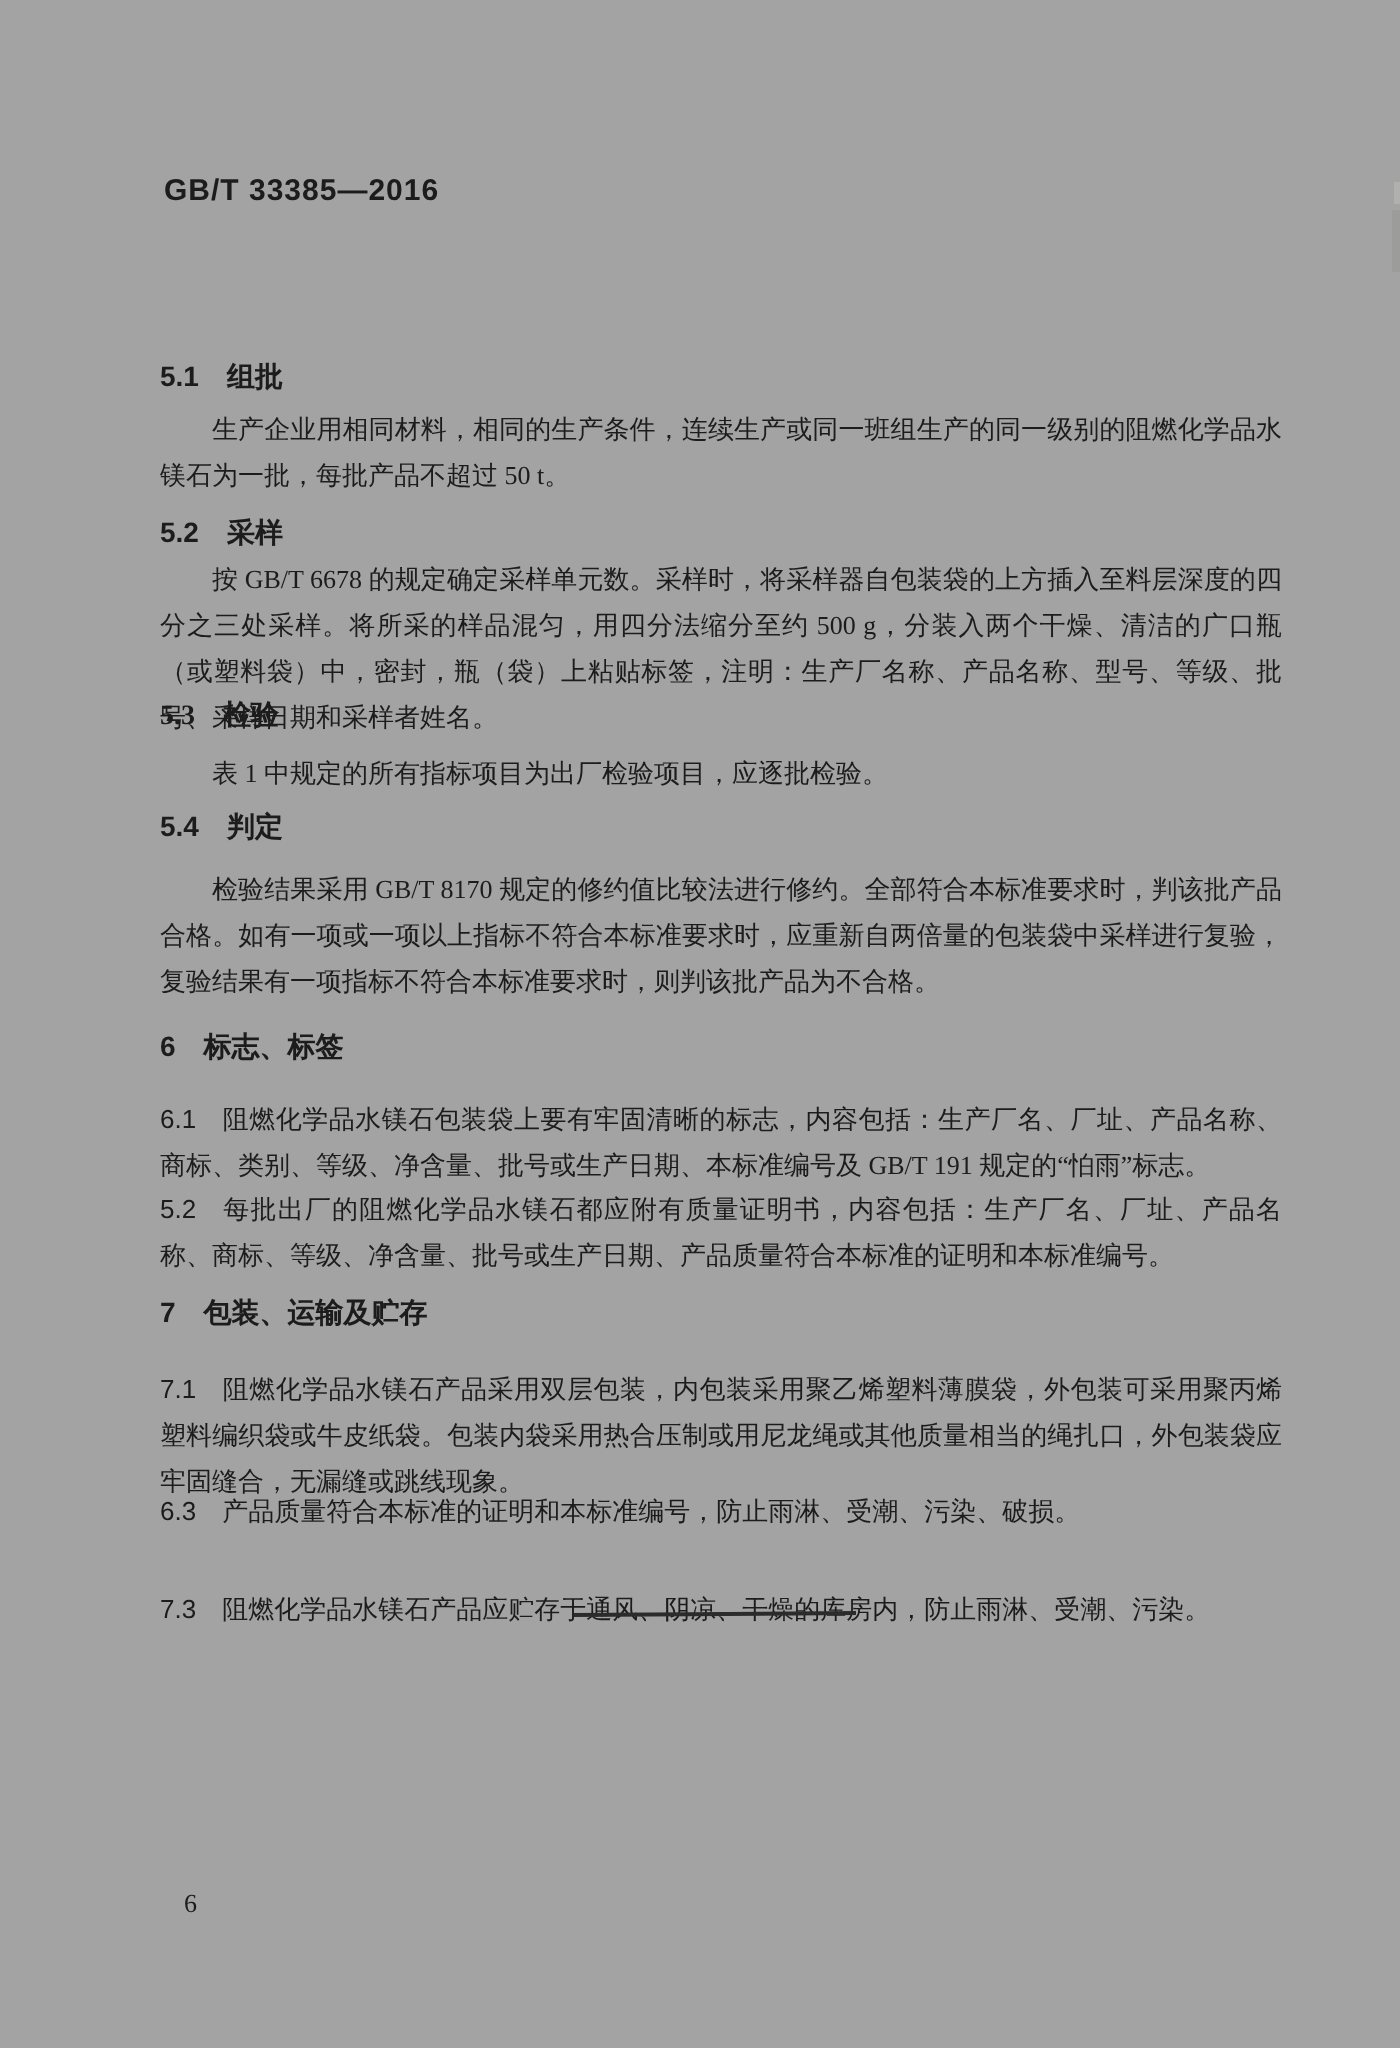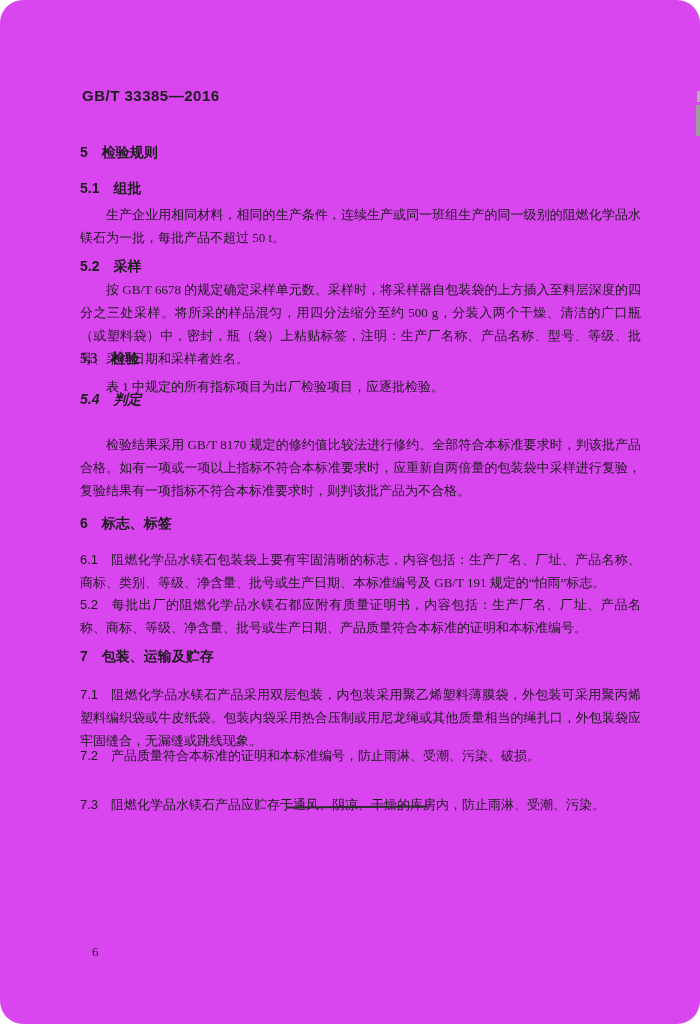--- a/index.html
+++ b/index.html
@@ -1,24 +1,23 @@
 <!DOCTYPE html>
 <html lang="zh"><head>
 <meta charset="utf-8">
 <style>
   html,body{margin:0;padding:0;}
   body{background:#ffffff;}
   .page{
     position:relative;
     width:700px;height:1024px;
-    background:#d946ef;
+    background:#a3a3a3;
     overflow:hidden;
     color:#1c1c1c;
     font-family:"Liberation Serif", serif;
-    border-radius:23px;
   }
   .abs{position:absolute;left:80px;width:561px;}
   .docnum{
     left:82px;top:84px;
     font-family:"Liberation Sans", sans-serif;
     font-weight:700;font-size:15px;line-height:23px;
     letter-spacing:0.5px;
   }
   .heading{
     font-family:"Liberation Sans", sans-serif;
@@ -37,21 +36,21 @@
     font-weight:400;
     margin-right:13px;
   }
   .pos-h5{top:141px;}
   .pos-h51{top:177px;}
   .pos-p51{top:203px;}
   .pos-h52{top:255px;}
   .pos-p52{top:278px;}
   .pos-h53{top:347px;font-family:Liberation Serif, serif;}
   .pos-p53{top:375px;}
-  .pos-h54{top:388px;font-style:italic;}
+  .pos-h54{top:402px;}
   .pos-p54{top:433px;}
   .pos-h6{top:512px;}
   .pos-p61{top:548px;}
   .pos-p62{top:593px;}
   .pos-h7{top:645px;}
   .pos-p71{top:683px;}
   .pos-p72{top:744px;}
   .pos-p73{top:765px;margin-top:28px;}
   .rule{
     position:absolute;
@@ -72,21 +71,20 @@
     background:#9c9c9a;
   }
 </style>
 </head>
 <body>
 
 <div class="page">
 
   <div class="abs docnum">GB/T 33385—2016</div>
 
-  <h2 class="abs heading pos-h5"><span class="num">5</span><span>检验规则</span></h2>
 
   <h3 class="abs heading pos-h51"><span class="num">5.1</span><span>组批</span></h3>
   <p class="abs para indent pos-p51">生产企业用相同材料，相同的生产条件，连续生产或同一班组生产的同一级别的阻燃化学品水镁石为一批，每批产品不超过 50 t。</p>
 
   <h3 class="abs heading pos-h52"><span class="num">5.2</span><span>采样</span></h3>
   <p class="abs para indent pos-p52">按 GB/T 6678 的规定确定采样单元数。采样时，将采样器自包装袋的上方插入至料层深度的四分之三处采样。将所采的样品混匀，用四分法缩分至约 500 g，分装入两个干燥、清洁的广口瓶（或塑料袋）中，密封，瓶（袋）上粘贴标签，注明：生产厂名称、产品名称、型号、等级、批号、采样日期和采样者姓名。</p>
 
   <h3 class="abs heading pos-h53"><span class="num">5.3</span><span>检验</span></h3>
   <p class="abs para indent pos-p53">表 1 中规定的所有指标项目为出厂检验项目，应逐批检验。</p>
 
@@ -96,21 +94,21 @@
   <h2 class="abs heading pos-h6"><span class="num">6</span><span>标志、标签</span></h2>
 
   <p class="abs para pos-p61"><span class="cnum">6.1</span><span>阻燃化学品水镁石包装袋上要有牢固清晰的标志，内容包括：生产厂名、厂址、产品名称、商标、类别、等级、净含量、批号或生产日期、本标准编号及 GB/T 191 规定的“怕雨”标志。</span></p>
 
   <p class="abs para pos-p62"><span class="cnum">5.2</span><span>每批出厂的阻燃化学品水镁石都应附有质量证明书，内容包括：生产厂名、厂址、产品名称、商标、等级、净含量、批号或生产日期、产品质量符合本标准的证明和本标准编号。</span></p>
 
   <h2 class="abs heading pos-h7"><span class="num">7</span><span>包装、运输及贮存</span></h2>
 
   <p class="abs para pos-p71"><span class="cnum">7.1</span><span>阻燃化学品水镁石产品采用双层包装，内包装采用聚乙烯塑料薄膜袋，外包装可采用聚丙烯塑料编织袋或牛皮纸袋。包装内袋采用热合压制或用尼龙绳或其他质量相当的绳扎口，外包装袋应牢固缝合，无漏缝或跳线现象。</span></p>
 
-  <p class="abs para pos-p72"><span class="cnum">7.2</span><span>产品质量符合本标准的证明和本标准编号，防止雨淋、受潮、污染、破损。</span></p>
+  <p class="abs para pos-p72"><span class="cnum">6.3</span><span>产品质量符合本标准的证明和本标准编号，防止雨淋、受潮、污染、破损。</span></p>
 
   <p class="abs para pos-p73"><span class="cnum">7.3</span><span>阻燃化学品水镁石产品应贮存于通风、阴凉、干燥的库房内，防止雨淋、受潮、污染。</span></p>
 
   <div class="rule"></div>
 
   <div class="pagenum">6</div>
 
   <div class="scan-mark-a"></div>
   <div class="scan-mark-b"></div>
 

